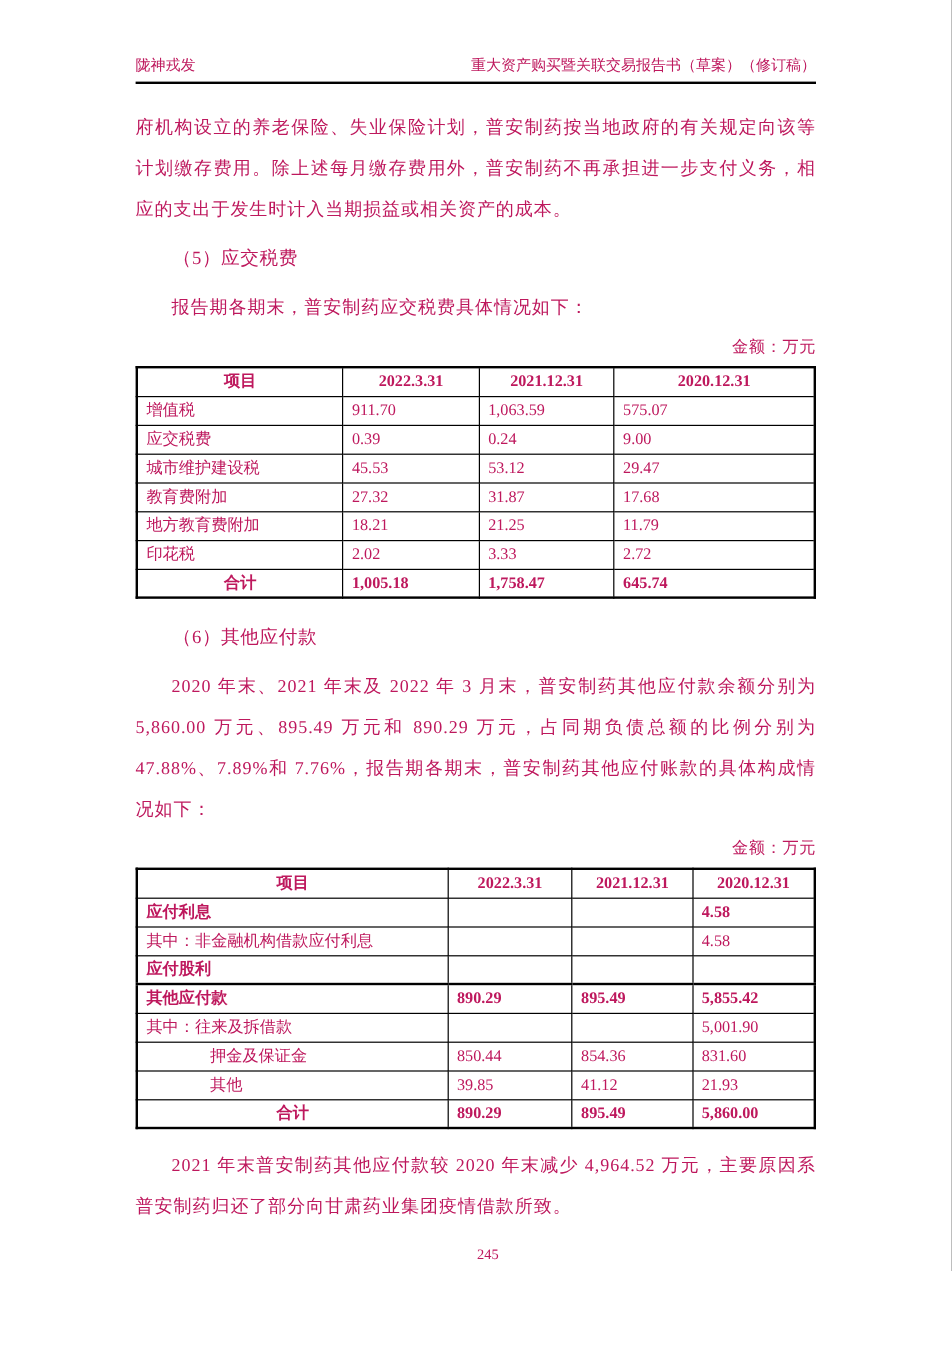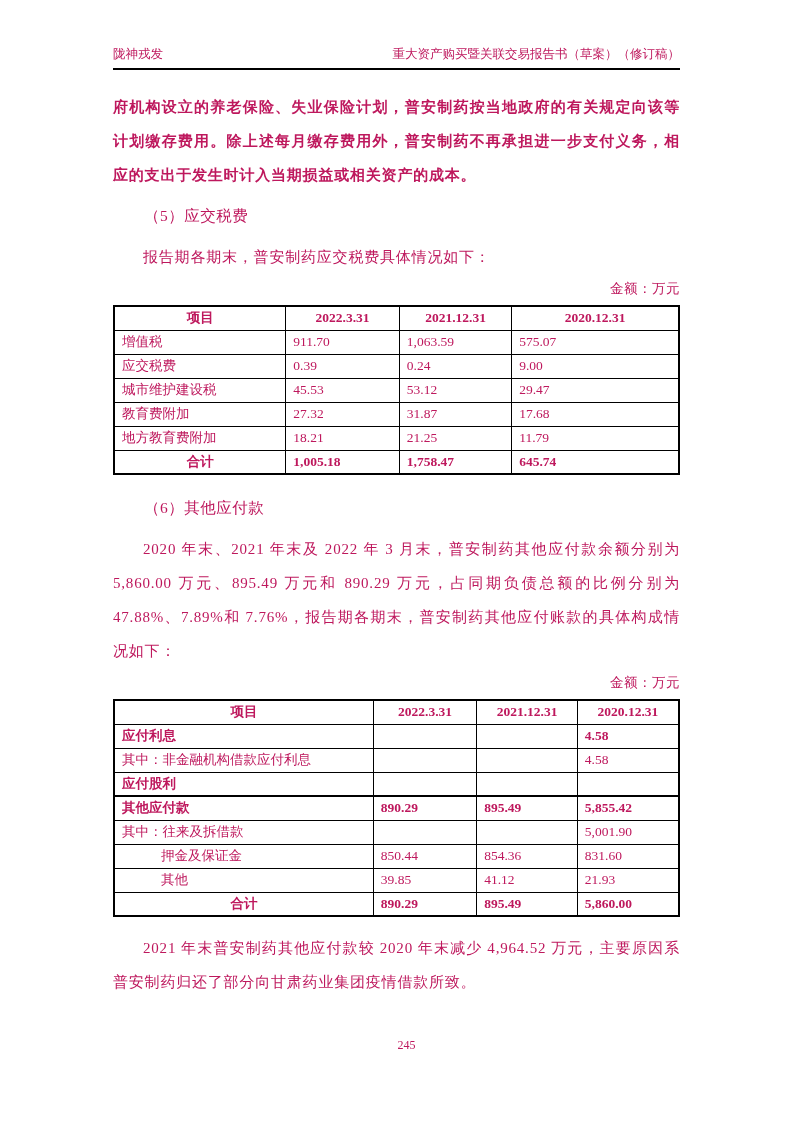--- a/index.html
+++ b/index.html
@@ -25,21 +25,21 @@
     border-bottom: 2px solid #000;
   }
   
   .para {
     font-size: 15px;
     line-height: 34px;
     text-align: justify;
     letter-spacing: 0.8px;
   }
   .para.indent { text-indent: 2em; }
-  .p-cont { margin-top: 20px; font-weight: bold; }
+  .p-cont { margin-top: 20px; }
   .section-heading {
     font-size: 15.5px;
     line-height: 30px;
     margin-top: 9px;
     text-indent: 2em;
     letter-spacing: 0.5px;
   }
   .intro { margin-top: 9px; }
   .unit-label {
     font-size: 13.5px;
@@ -70,21 +70,21 @@
     white-space: nowrap;
   }
   th { font-weight: bold; text-align: center; }
   td.label { text-align: left; }
   td.num { }
   tr.bold-row td { font-weight: bold; }
   tr.total-row td { font-weight: bold; }
   tr.total-row td.label { text-align: center; }
   tr.total-row td { border-top: 1.5px solid #000; }
   tr.thick-top td { border-top: 2px solid #000; }
-  td.label.indent-1 { padding-left: 46px; }
+  td.label.indent-1 { padding-left: 60px; }
   
   .tax-table col.c1 { width: 30.4%; }
   .tax-table col.c2 { width: 20.1%; }
   .tax-table col.c3 { width: 19.9%; }
   .tax-table col.c4 { width: 29.6%; }
   
   .pay-table col.c1 { width: 45.9%; }
   .pay-table col.c2 { width: 18.3%; }
   .pay-table col.c3 { width: 17.8%; }
   .pay-table col.c4 { width: 18.0%; }
@@ -156,20 +156,26 @@
         <td class="num">27.32</td>
         <td class="num">31.87</td>
         <td class="num">17.68</td>
       </tr>
       <tr>
         <td class="label">地方教育费附加</td>
         <td class="num">18.21</td>
         <td class="num">21.25</td>
         <td class="num">11.79</td>
       </tr>
+      <tr>
+        <td class="label">印花税</td>
+        <td class="num">2.02</td>
+        <td class="num">3.33</td>
+        <td class="num">2.72</td>
+      </tr>
       <tr class="total-row">
         <td class="label">合计</td>
         <td class="num">1,005.18</td>
         <td class="num">1,758.47</td>
         <td class="num">645.74</td>
       </tr>
     </tbody>
   </table>
 
   <p class="section-heading" style="margin-top:18px;">（6）其他应付款</p>

